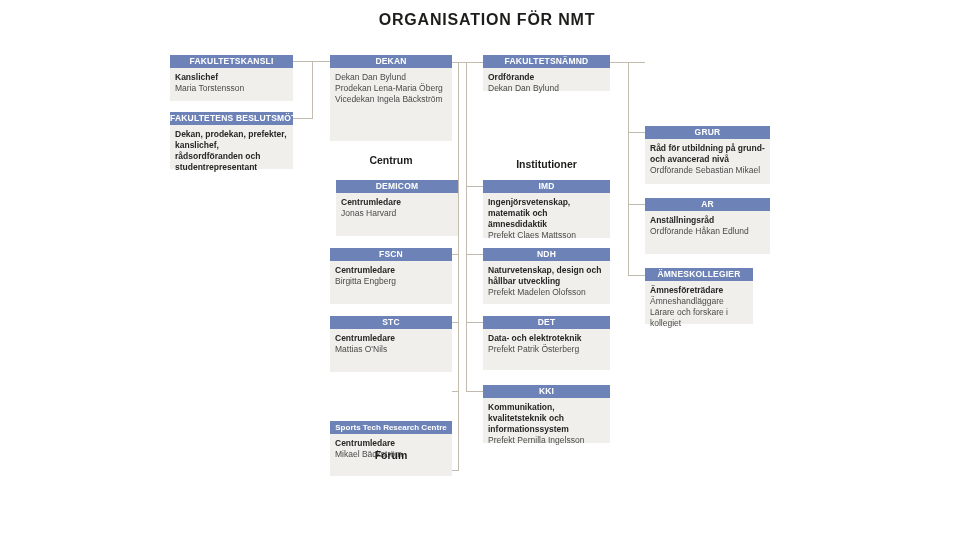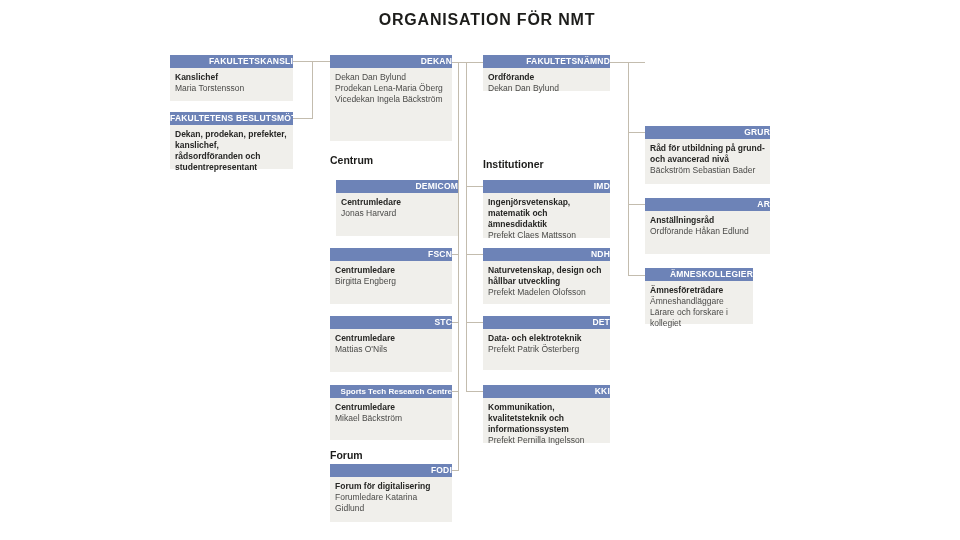--- a/index.html
+++ b/index.html
@@ -19,32 +19,32 @@
   }
   .page-title{
     position:absolute;top:11px;left:0;width:974px;
     text-align:center;font-size:16px;font-weight:700;
     letter-spacing:.8px;color:#1d1d1b;
   }
   .box{position:absolute;}
   .hdr{
     height:13px;line-height:13px;background:var(--c-header-bg);
     color:var(--c-header-text);font-size:8.5px;font-weight:700;
-    text-align:right;letter-spacing:.2px;white-space:nowrap;overflow:hidden;
-  }
-  .hdr.small{font-size:8px;letter-spacing:0;}
+    text-align:center;letter-spacing:.2px;white-space:nowrap;overflow:hidden;
+  }
+  .hdr.small{font-size:8px;letter-spacing:0;margin-top:36px;}
   .body{
     background:var(--c-body-bg);padding:4px 5px 0 5px;
     font-size:8.5px;line-height:11px;color:var(--c-text);
     box-sizing:border-box;
   }
   .ln{min-height:0;}
   .b{font-weight:700;color:var(--c-bold-text);}
   .section-label{
-    position:absolute;text-align:left;font-size:10.5px;font-weight:700;
+    position:absolute;text-align:center;font-size:10.5px;font-weight:700;
     color:#1d1d1b;
   }
   .hline,.vline{position:absolute;background:var(--c-connector);}
   .hline{height:1px;}
   .vline{width:1px;}
 </style>
 </head>
 <body>
 
 <div id="canvas">
@@ -129,27 +129,20 @@
   <div class="box" style="left:330px;top:385px;width:122px">
     <div class="hdr small">Sports Tech Research Centre</div>
     <div class="body" style="height:42px">
       <div class="ln b">Centrumledare</div>
       <div class="ln">Mikael Bäckström</div>
     </div>
   </div>
 
   <div class="section-label" style="left:330px;top:449px;width:122px">Forum</div>
 
-  <div class="box" style="left:330px;top:464px;width:122px">
-    <div class="hdr">FODI</div>
-    <div class="body" style="height:45px">
-      <div class="ln b">Forum för digitalisering</div>
-      <div class="ln">Forumledare Katarina Gidlund</div>
-    </div>
-  </div>
 
   <div class="box" style="left:483px;top:55px;width:127px">
     <div class="hdr">FAKULTETSNÄMND</div>
     <div class="body" style="height:23px">
       <div class="ln b">Ordförande</div>
       <div class="ln">Dekan Dan Bylund</div>
     </div>
   </div>
 
   <div class="section-label" style="left:483px;top:158px;width:127px">Institutioner</div>
@@ -184,21 +177,21 @@
       <div class="ln b">Kommunikation, kvalitetsteknik och informationssystem</div>
       <div class="ln">Prefekt Pernilla Ingelsson</div>
     </div>
   </div>
 
 
   <div class="box" style="left:645px;top:126px;width:125px">
     <div class="hdr">GRUR</div>
     <div class="body" style="height:45px">
       <div class="ln b">Råd för utbildning på grund- och avancerad nivå</div>
-      <div class="ln">Bäckström Sebastian Bader</div>
+      <div class="ln">Ordförande Sebastian Mikael</div>
     </div>
   </div>
 
   <div class="box" style="left:645px;top:198px;width:125px">
     <div class="hdr">AR</div>
     <div class="body" style="height:43px">
       <div class="ln b">Anställningsråd</div>
       <div class="ln">Ordförande Håkan Edlund</div>
     </div>
   </div>

